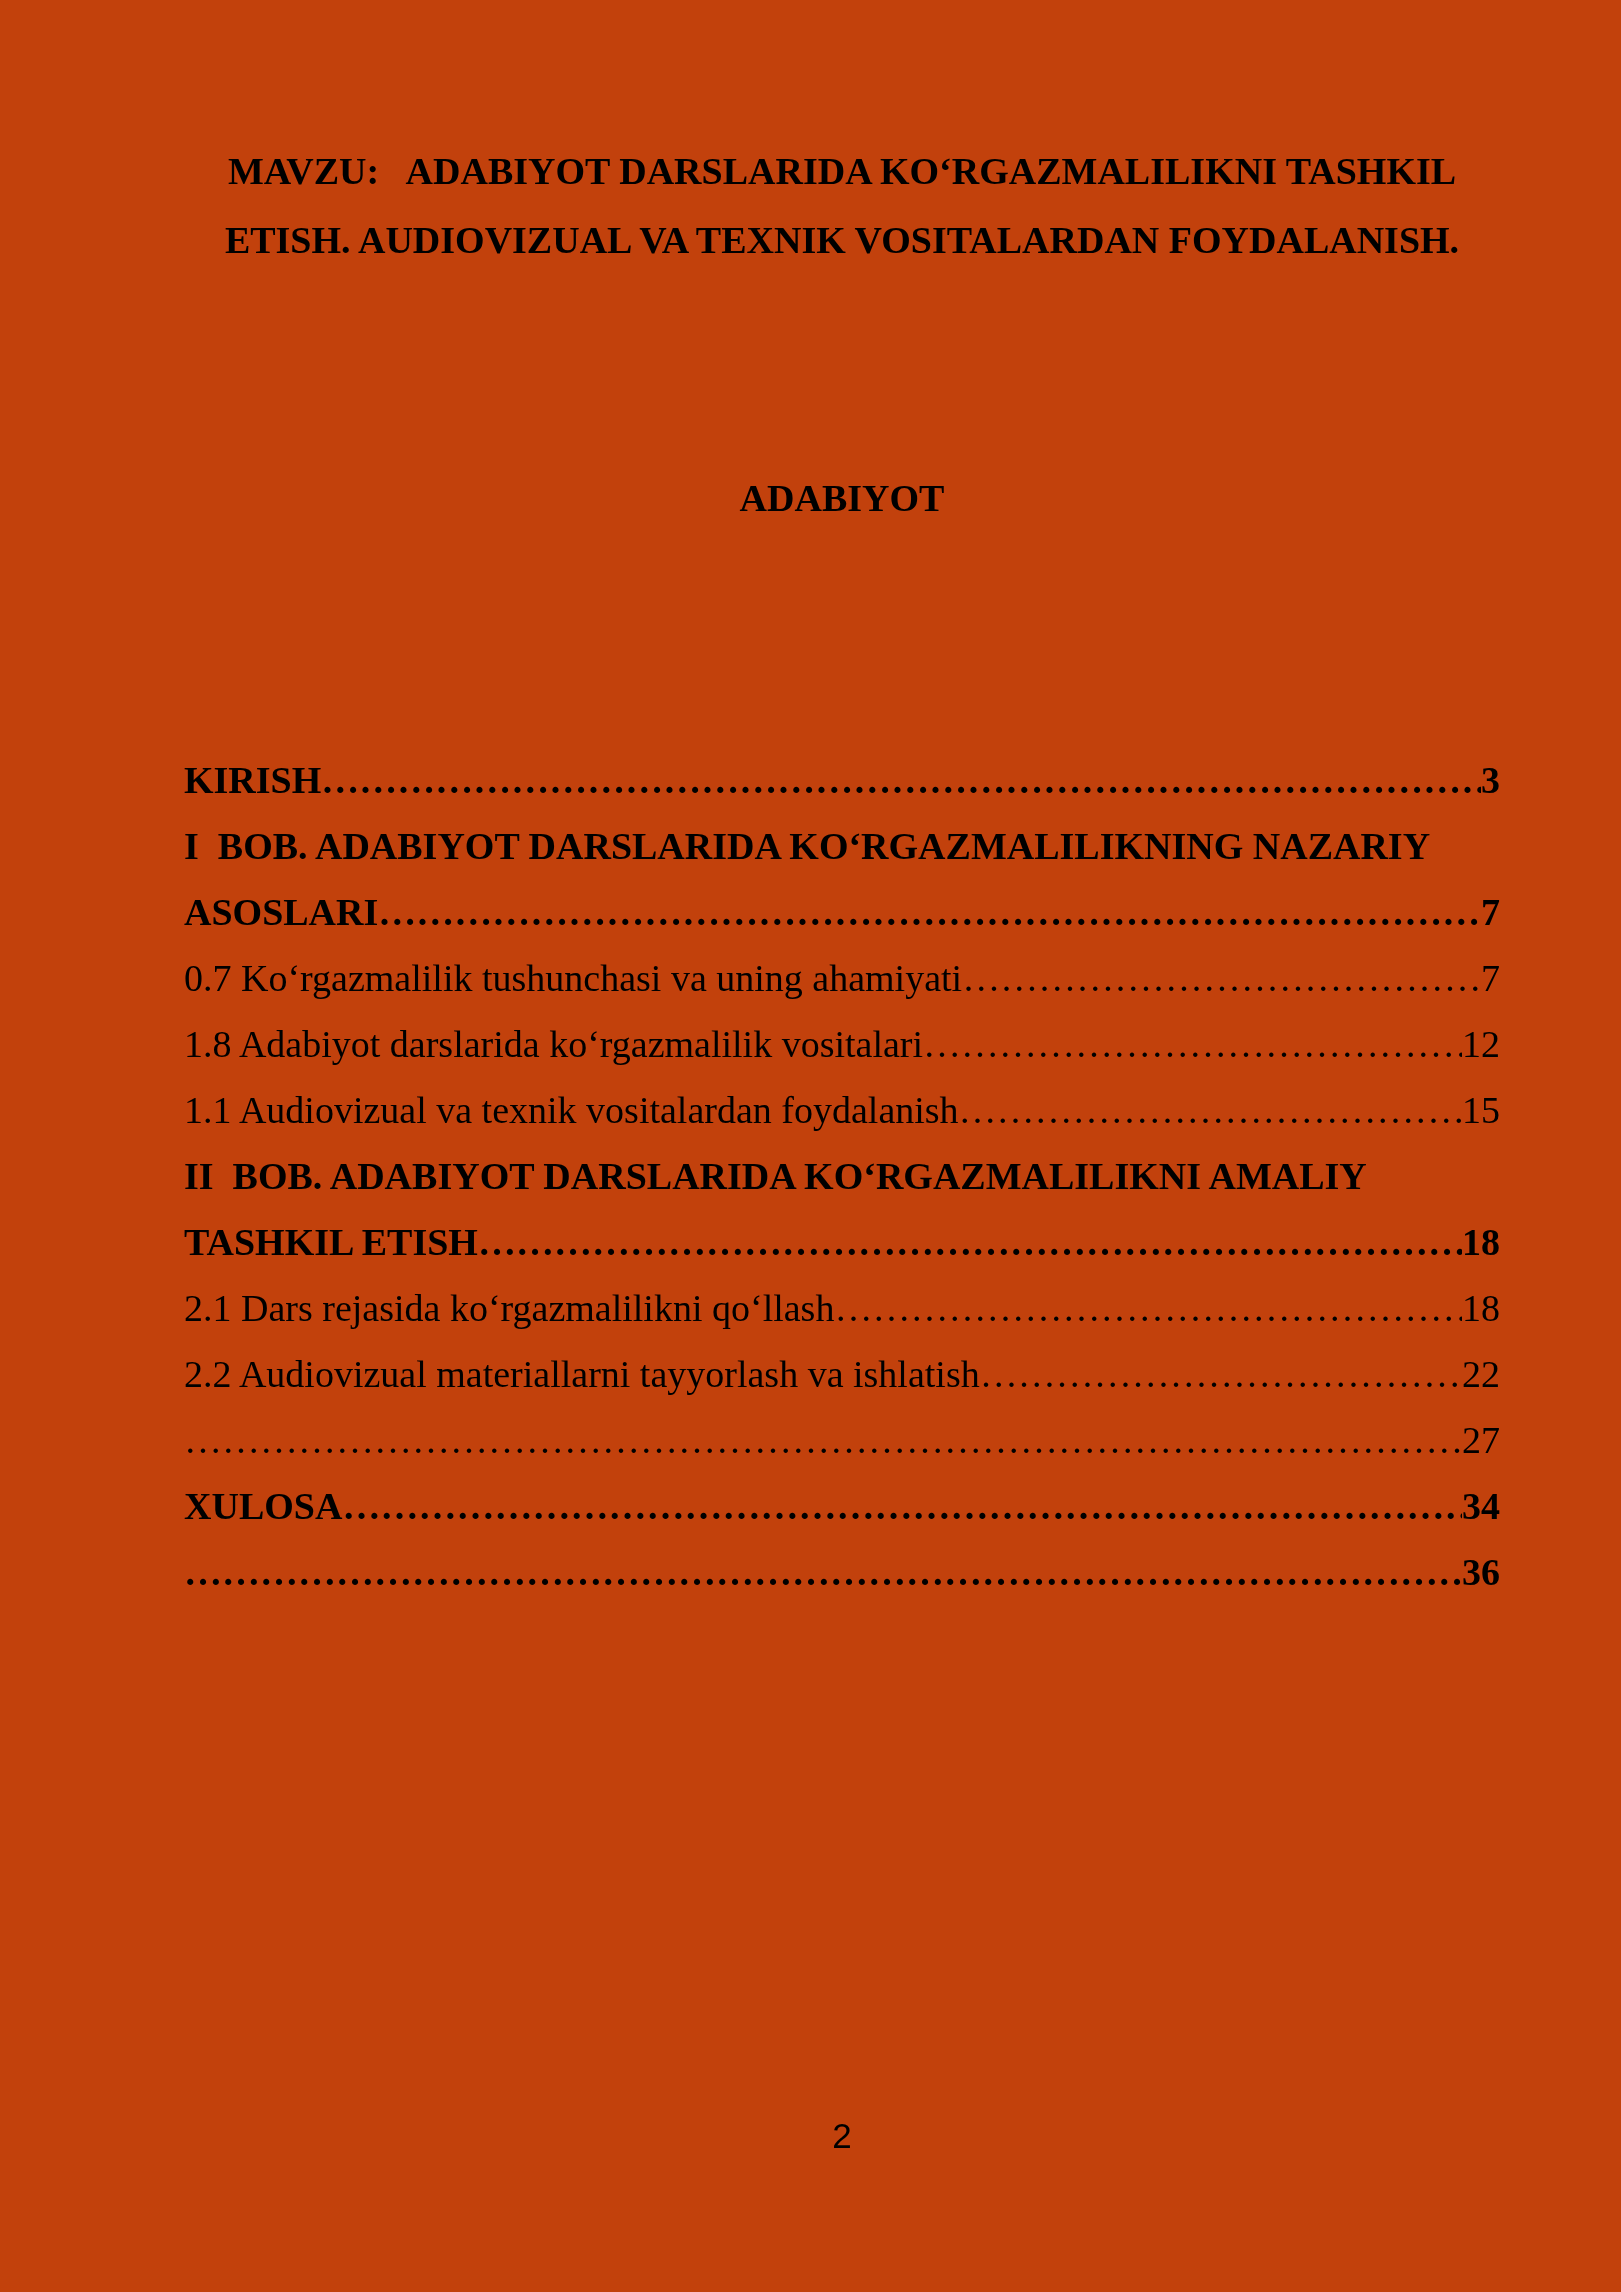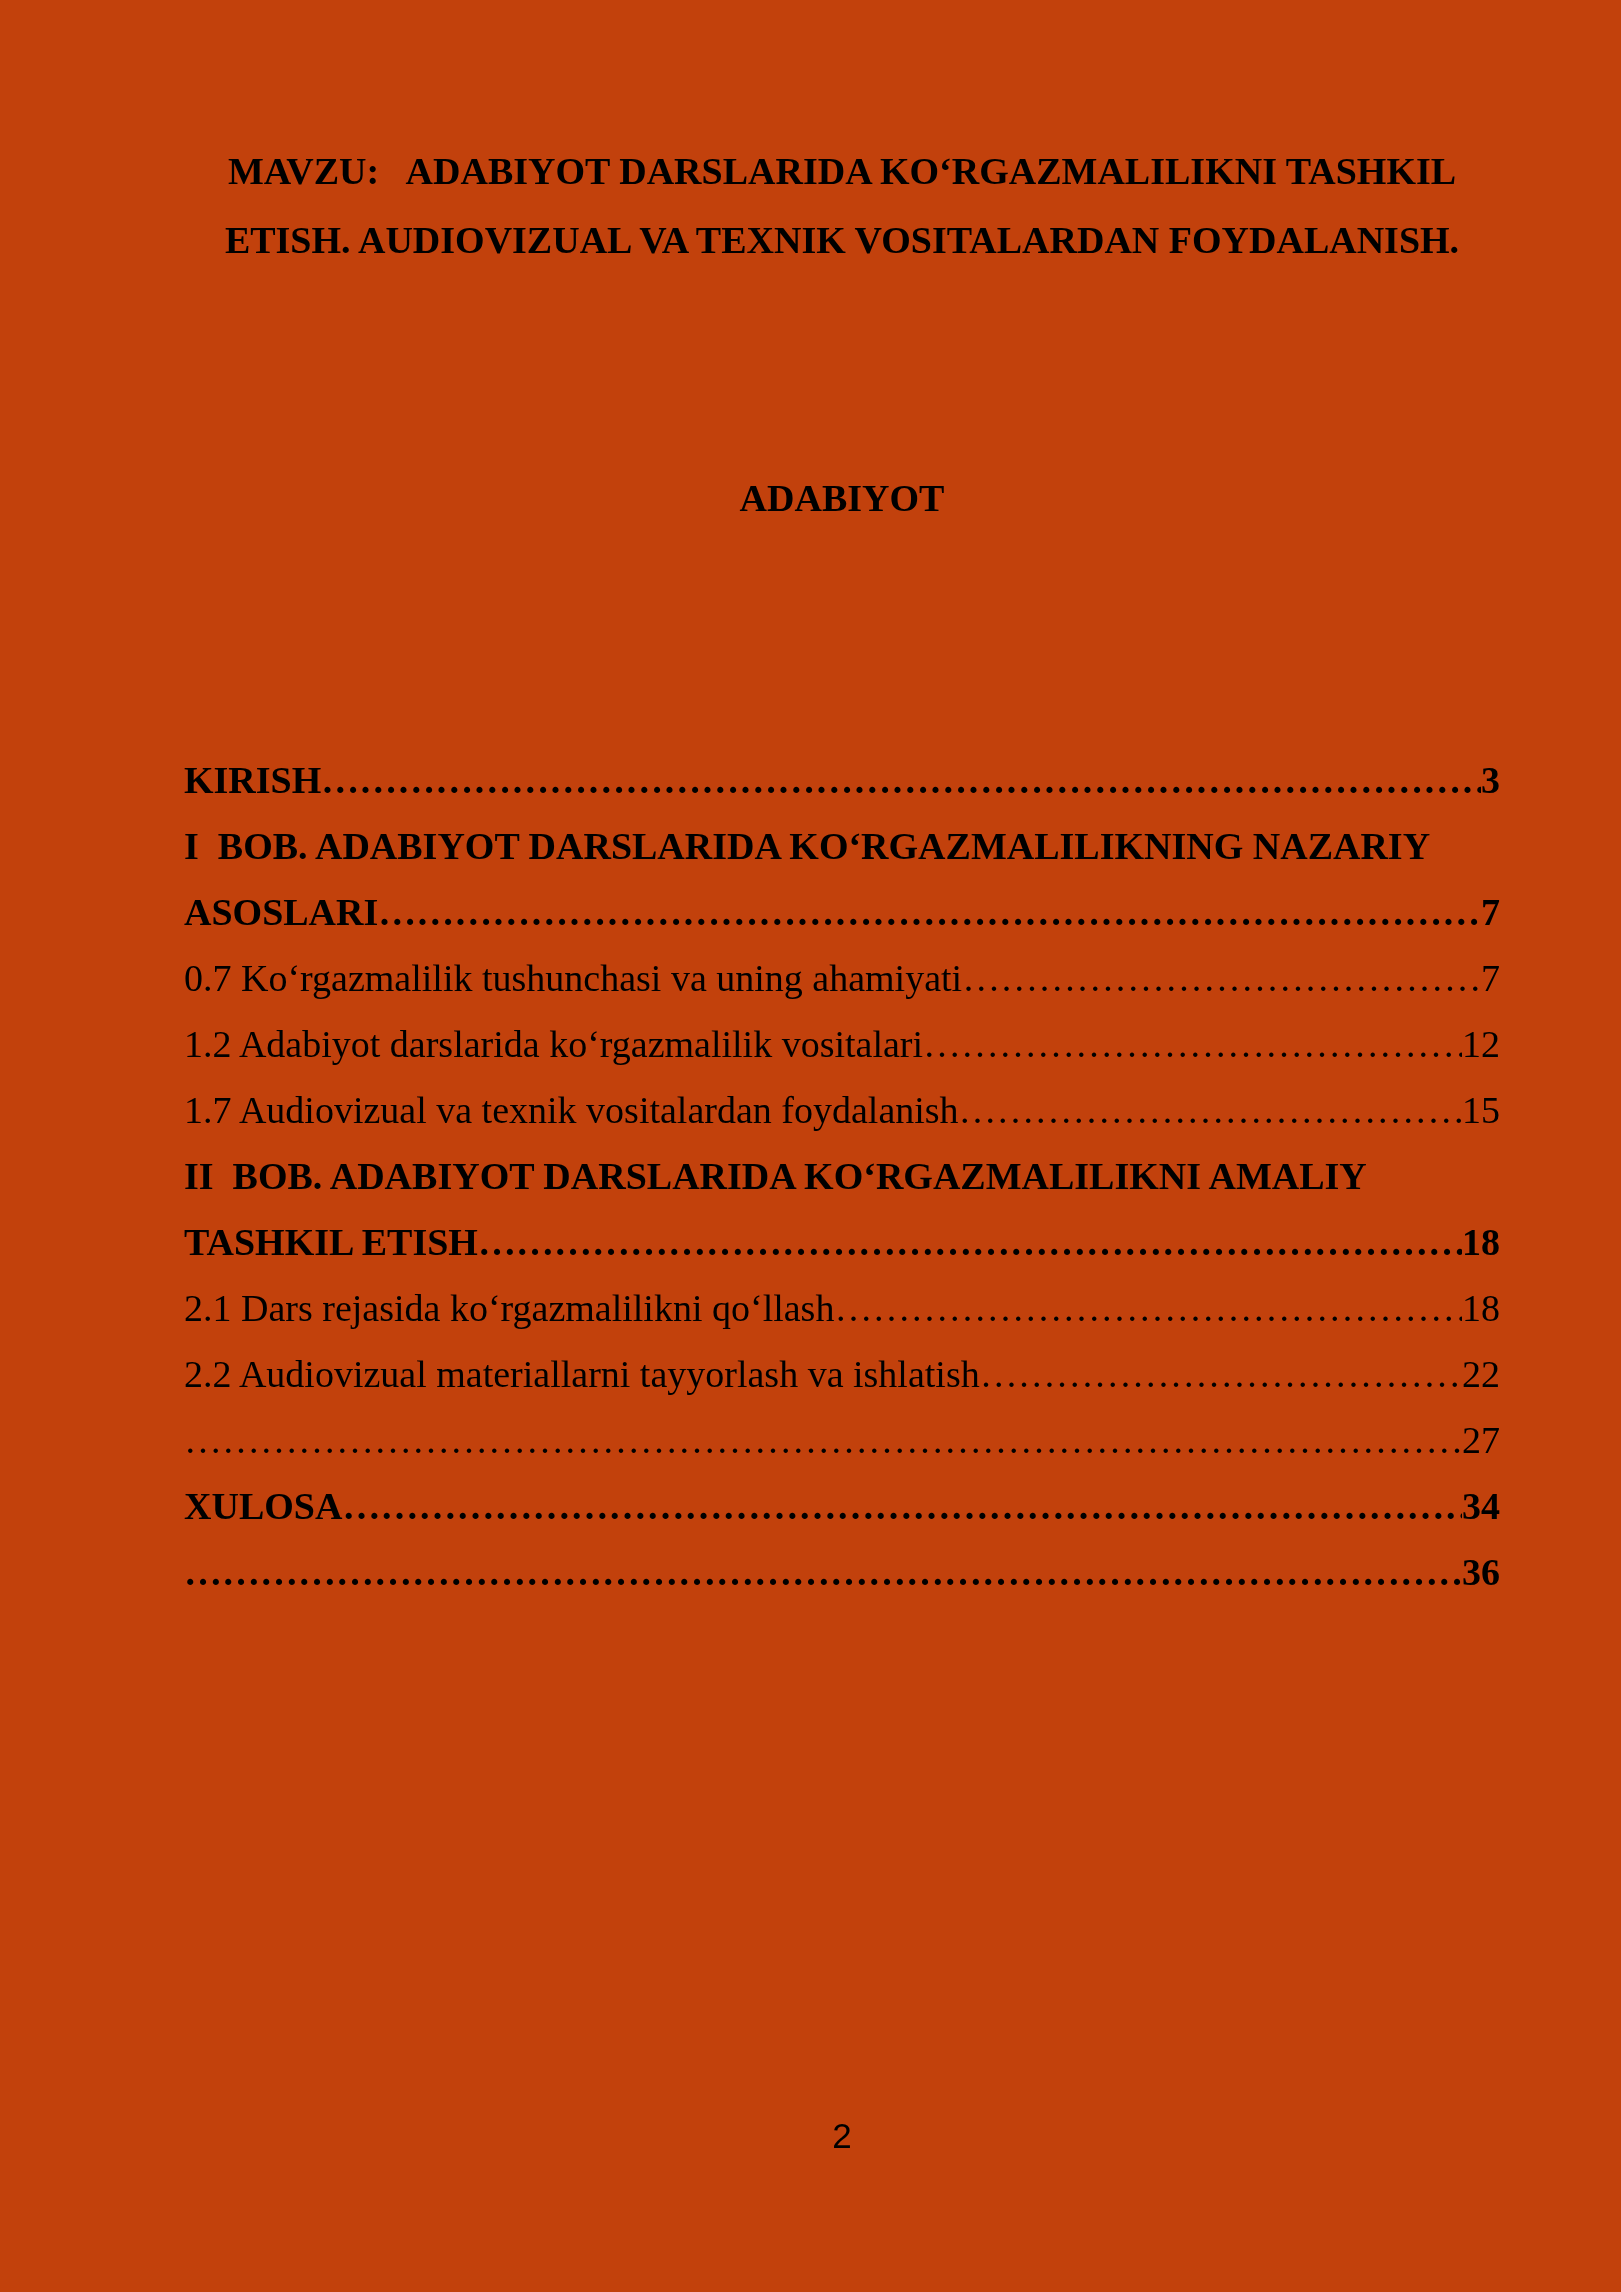--- a/index.html
+++ b/index.html
@@ -102,26 +102,26 @@
           <span class="label">ASOSLARI</span>
           <span class="leader">………………………………………………………………………………………………………………………………………………………………………………………………………………………………………………</span>
           <span class="page-num">7</span>
         </div>
         <div class="toc-row">
           <span class="label">0.7 Ko‘rgazmalilik tushunchasi va uning ahamiyati</span>
           <span class="leader">………………………………………………………………………………………………………………………………………………………………………………………………………………………………………………</span>
           <span class="page-num">7</span>
         </div>
         <div class="toc-row">
-          <span class="label">1.2 Adabiyot darslarida ko‘rgazmalilik vositalari</span>
+          <span class="label">1.8 Adabiyot darslarida ko‘rgazmalilik vositalari</span>
           <span class="leader">………………………………………………………………………………………………………………………………………………………………………………………………………………………………………………</span>
           <span class="page-num">12</span>
         </div>
         <div class="toc-row">
-          <span class="label">1.7 Audiovizual va texnik vositalardan foydalanish</span>
+          <span class="label">1.1 Audiovizual va texnik vositalardan foydalanish</span>
           <span class="leader">………………………………………………………………………………………………………………………………………………………………………………………………………………………………………………</span>
           <span class="page-num">15</span>
         </div>
         <div class="toc-row bold">
           <span class="label">II  BOB. ADABIYOT DARSLARIDA KO‘RGAZMALILIKNI AMALIY</span>
         </div>
         <div class="toc-row bold">
           <span class="label">TASHKIL ETISH</span>
           <span class="leader">………………………………………………………………………………………………………………………………………………………………………………………………………………………………………………</span>
           <span class="page-num">18</span>

